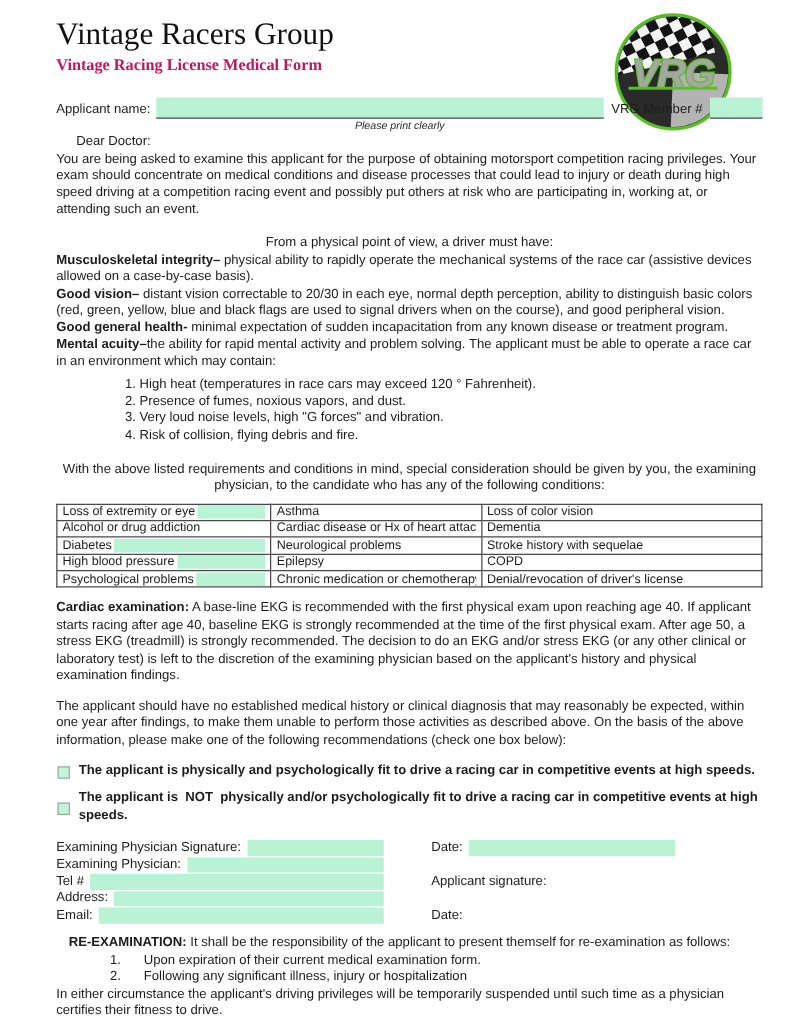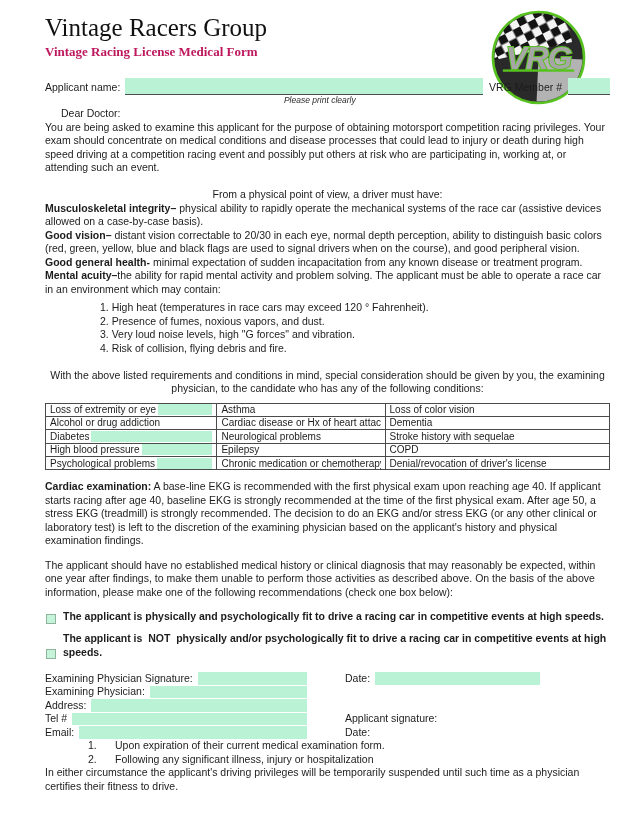--- a/index.html
+++ b/index.html
@@ -37,21 +37,21 @@
   #cond-table col:nth-child(1){width:30.4%;}
   #cond-table col:nth-child(2){width:29.8%;}
   #cond-table col:nth-child(3){width:39.8%;}
   #cond-table td{border:1px solid #4a4a4a;padding:0 4px;font-size:10px;}
   #cond-table .cell{display:flex;align-items:center;height:12.4px;white-space:nowrap;overflow:hidden;}
   .cell-field{flex:1;height:11px;margin-left:2px;background:#b9f2d4;}
   .cardiac{margin-top:10px;}
   .recommend{margin-top:11px;}
   
   .cb-wrap{margin-top:11px;}
-  .cb-row{display:flex;align-items:flex-end;margin-bottom:8.5px;}
+  .cb-row{display:flex;align-items:center;margin-bottom:8.5px;}
   .cb{flex:none;width:8px;height:8px;margin:2px 7px 0 1px;background:#c6f4db;border:1px solid #8fb49c;}
   .cb-label{font-weight:bold;white-space:pre-wrap;}
   
   .sig-block{margin-top:12px;}
   .sig-row{display:flex;align-items:center;height:13.6px;}
   .sig-left{flex:none;width:262px;display:flex;align-items:center;}
   .sig-right{flex:1;margin-left:38px;display:flex;align-items:center;}
   .sig-label{flex:none;}
   .sig-field{height:12.5px;background:#b9f2d4;flex:1;margin-left:5px;}
   .sig-right .sig-field{flex:none;width:165px;}
@@ -244,45 +244,46 @@
       </div>
       <div class="sig-row">
         <span class="sig-left">
           <span class="sig-label">Examining Physician:</span>
           <span class="sig-field gfield"></span>
         </span>
         <span class="sig-right"></span>
       </div>
       <div class="sig-row">
         <span class="sig-left">
-          <span class="sig-label">Address:</span>
-          <span class="sig-field gfield"></span>
-        </span>
-        <span class="sig-right"></span>
-      </div>
-      <div class="sig-row">
-        <span class="sig-left">
           <span class="sig-label">Tel #</span>
           <span class="sig-field gfield"></span>
         </span>
         <span class="sig-right">
           <span class="sig-label">Applicant signature:</span>
         </span>
       </div>
       <div class="sig-row">
         <span class="sig-left">
+          <span class="sig-label">Address:</span>
+          <span class="sig-field gfield"></span>
+        </span>
+        <span class="sig-right"></span>
+      </div>
+      <div class="sig-row">
+        <span class="sig-left">
           <span class="sig-label">Email:</span>
           <span class="sig-field gfield"></span>
         </span>
         <span class="sig-right">
           <span class="sig-label">Date:</span>
         </span>
       </div>
     </div>
 
+  <p class="reexam"><b>RE-EXAMINATION:</b><span> It shall be the responsibility of the applicant to present themself for re-examination as follows:</span></p>
   <div id="reexam-list">
       <div class="reexam-item">
         <span class="num">1.</span>
         <span>Upon expiration of their current medical examination form.</span>
       </div>
       <div class="reexam-item">
         <span class="num">2.</span>
         <span>Following any significant illness, injury or hospitalization</span>
       </div>
     </div>

